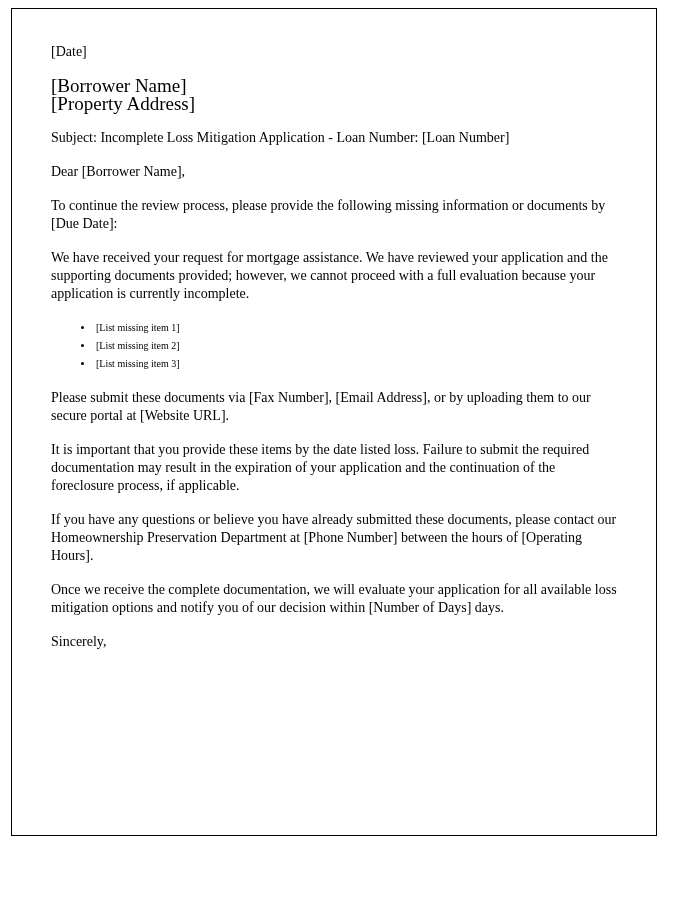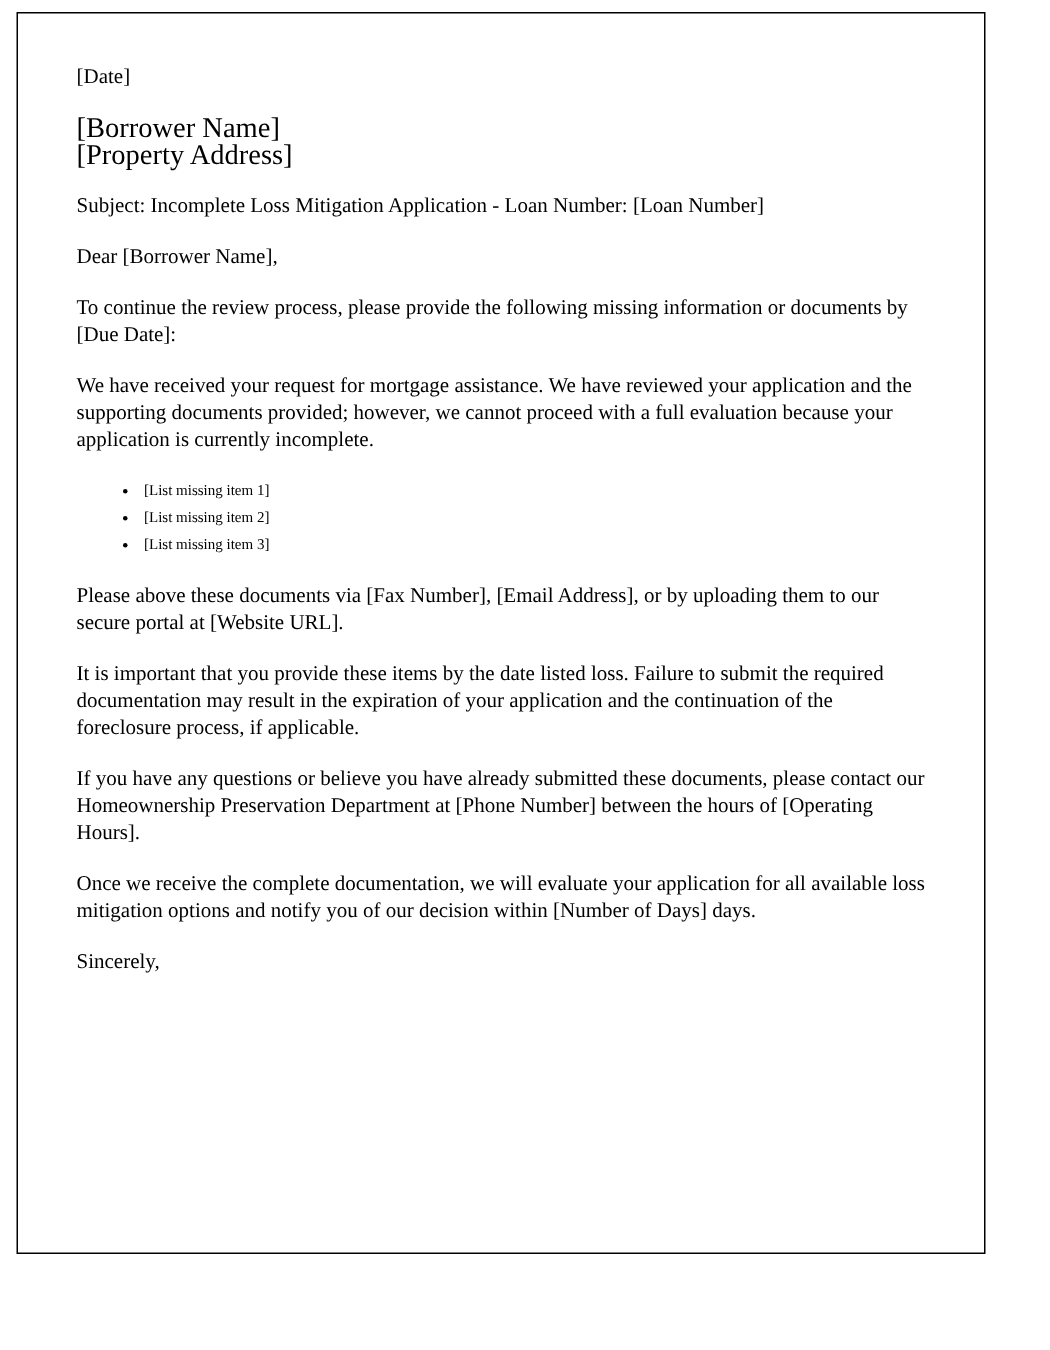--- a/index.html
+++ b/index.html
@@ -66,21 +66,21 @@
   <p class="para">To continue the review process, please provide the following missing information or documents by [Due Date]:</p>
 
   <p class="para">We have received your request for mortgage assistance. We have reviewed your application and the supporting documents provided; however, we cannot proceed with a full evaluation because your application is currently incomplete.</p>
 
   <ul class="missing-list">
     <li>[List missing item 1]</li>
     <li>[List missing item 2]</li>
     <li>[List missing item 3]</li>
   </ul>
 
-  <p class="para">Please above these documents via [Fax Number], [Email Address], or by uploading them to our secure portal at [Website URL].</p>
+  <p class="para">Please submit these documents via [Fax Number], [Email Address], or by uploading them to our secure portal at [Website URL].</p>
 
   <p class="para">It is important that you provide these items by the date listed loss. Failure to submit the required documentation may result in the expiration of your application and the continuation of the foreclosure process, if applicable.</p>
 
   <p class="para">If you have any questions or believe you have already submitted these documents, please contact our Homeownership Preservation Department at [Phone Number] between the hours of [Operating Hours].</p>
 
   <p class="para">Once we receive the complete documentation, we will evaluate your application for all available loss mitigation options and notify you of our decision within [Number of Days] days.</p>
 
   <p class="para">Sincerely,</p>
 
 

